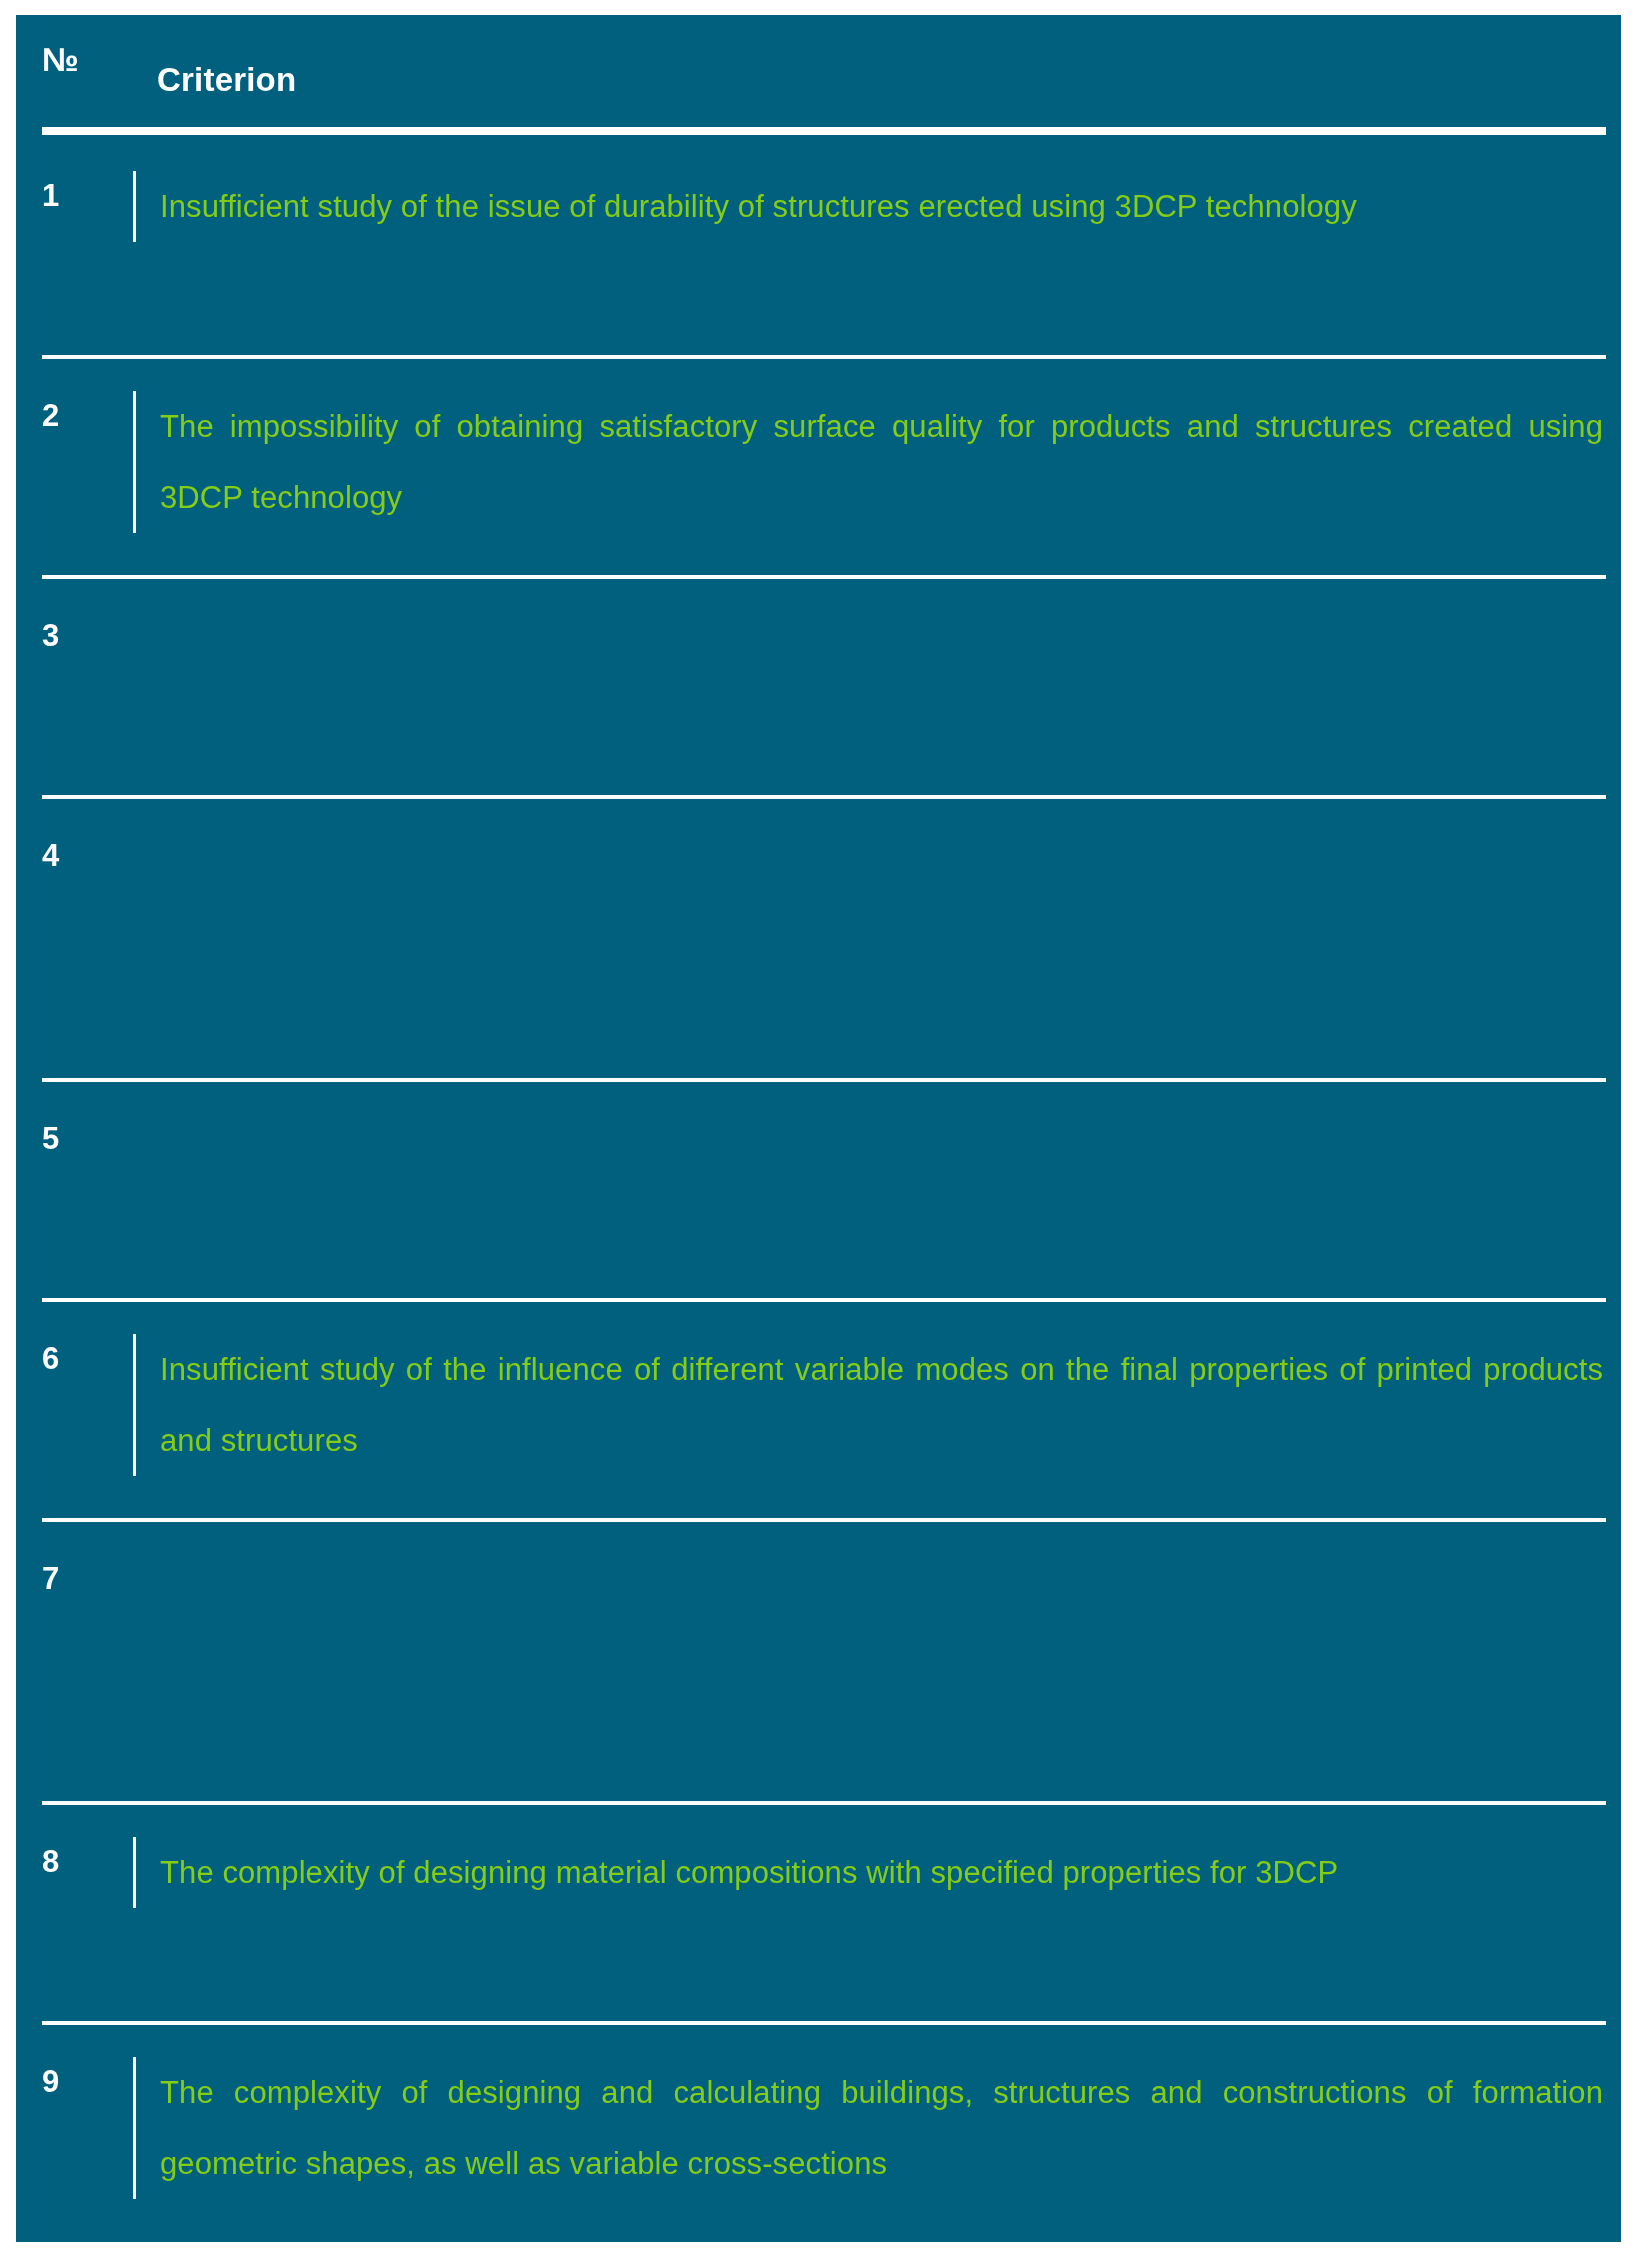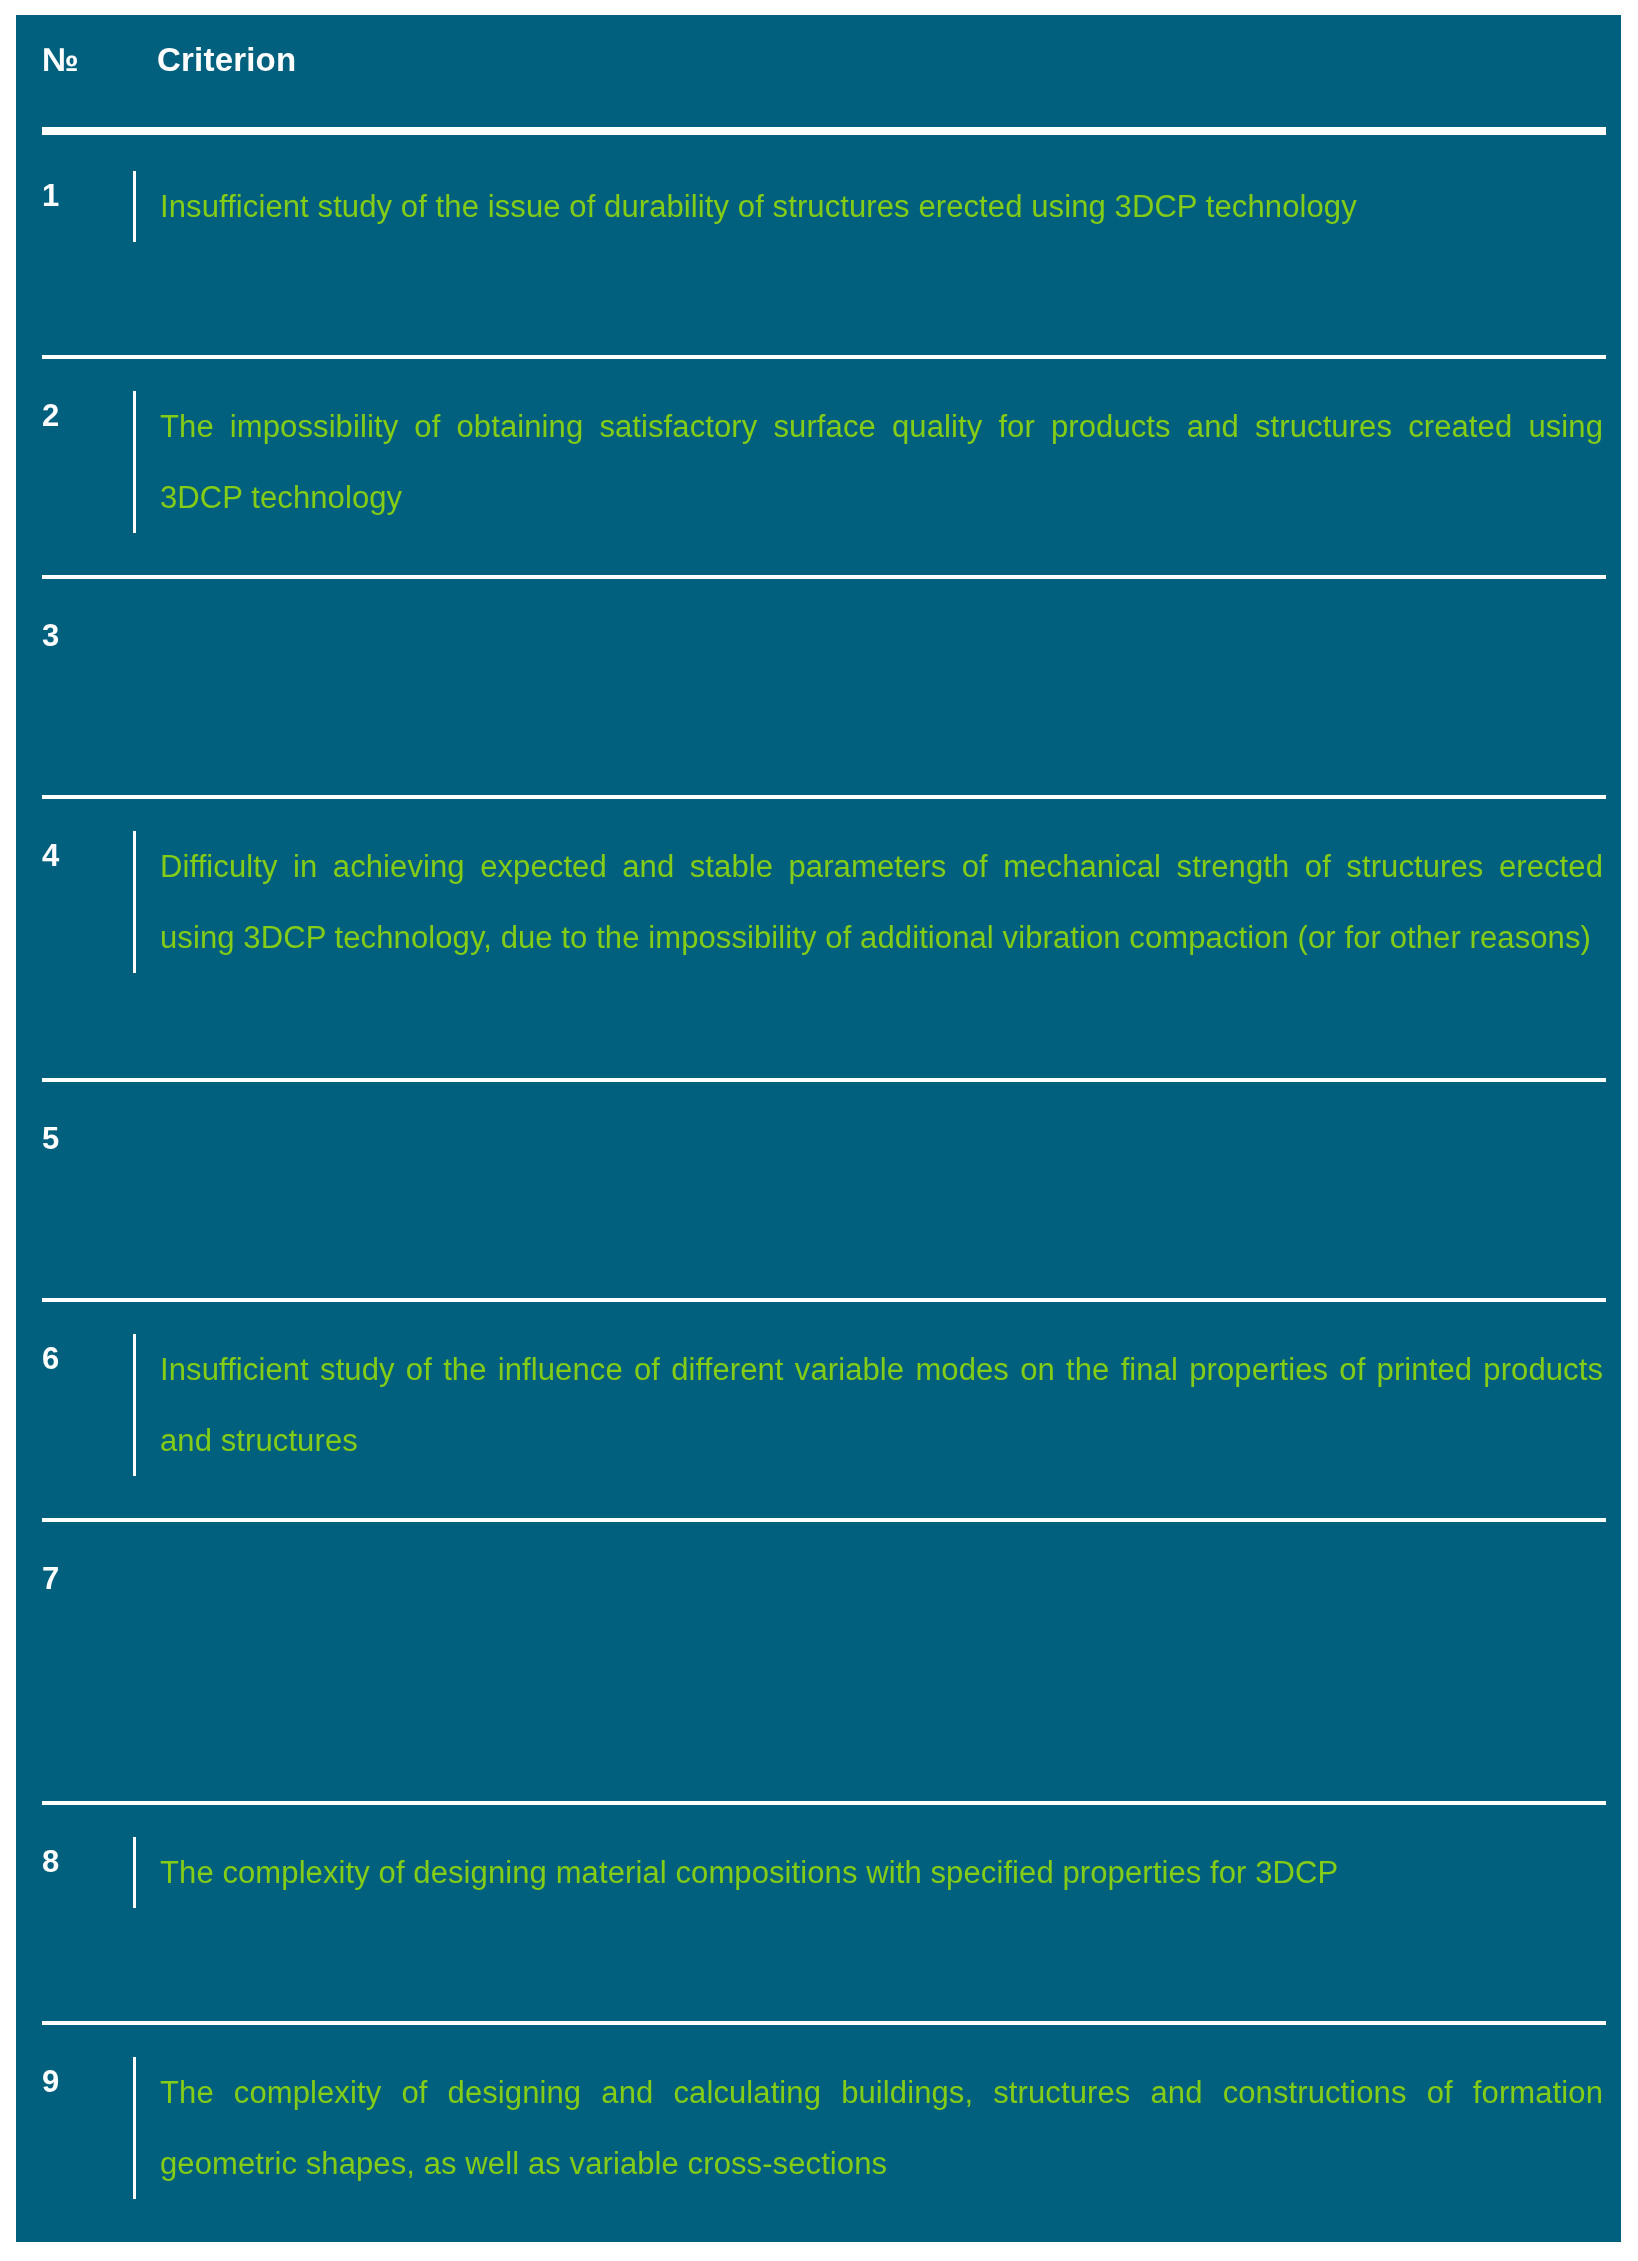--- a/index.html
+++ b/index.html
@@ -55,20 +55,21 @@
   }
   .header-criterion {
     flex: 1;
     box-sizing: border-box;
     padding-left: 24px;
     color: #ffffff;
     font-size: 33px;
     font-weight: bold;
     line-height: 1.1;
     letter-spacing: 0.2px;
+    margin-top: 20px;
   }
   
   .header-rule {
     position: absolute;
     left: 26px;
     right: 14.6px;
     bottom: 0;
     height: 8px;
     background: #ffffff;
   }
@@ -148,21 +149,20 @@
         </div>
         <div class="row short">
           <div class="row-num">2</div>
           <div class="row-text">The impossibility of obtaining satisfactory surface quality for products and structures created using 3DCP technology</div>
         </div>
         <div class="row short">
           <div class="row-num">3</div>
         </div>
         <div class="row tall">
           <div class="row-num">4</div>
-          <div class="row-text">Difficulty in achieving expected and stable parameters of mechanical strength of structures erected using 3DCP technology, due to the impossibility of additional vibration compaction (or for other reasons)</div>
         </div>
         <div class="row short">
           <div class="row-num">5</div>
         </div>
         <div class="row short">
           <div class="row-num">6</div>
           <div class="row-text">Insufficient study of the influence of different variable modes on the final properties of printed products and structures</div>
         </div>
         <div class="row tall">
           <div class="row-num">7</div>

